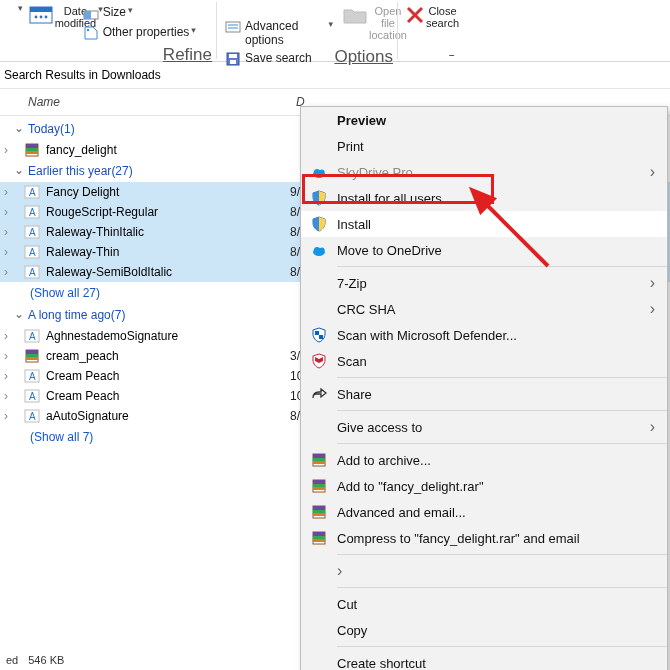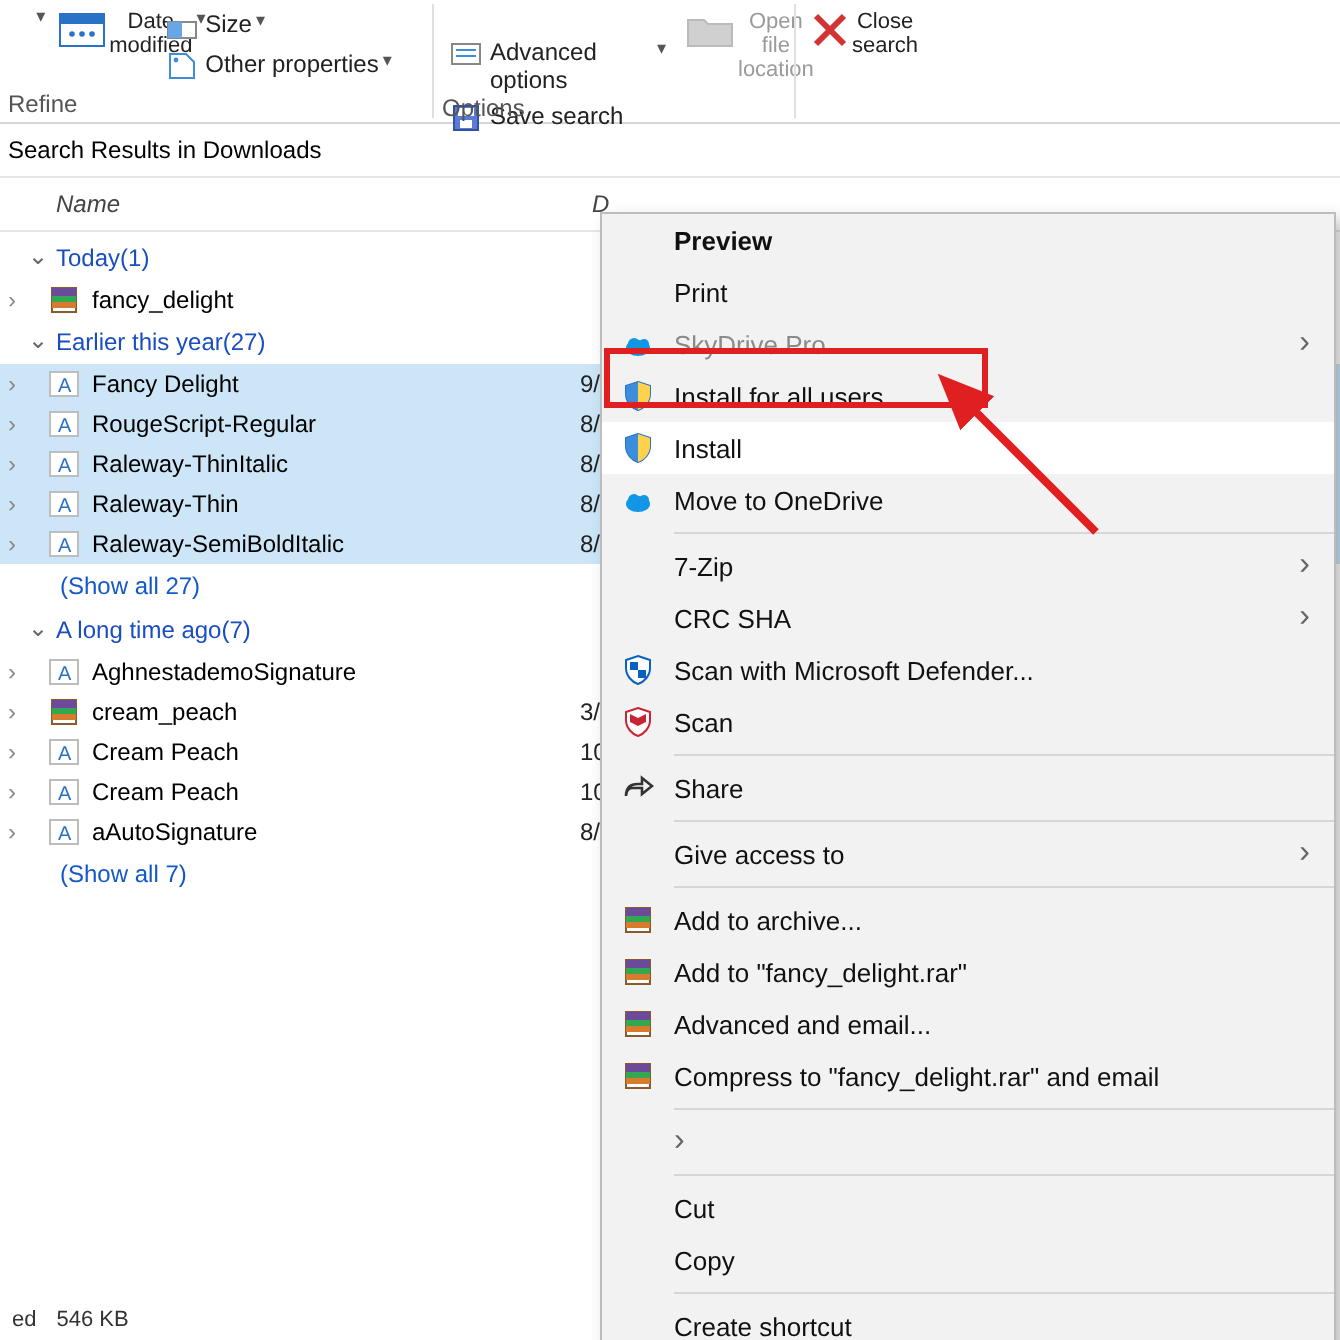--- a/index.html
+++ b/index.html
@@ -1,21 +1,21 @@
 <!DOCTYPE html>
 <html><head>
 <meta charset="utf-8">
 <style>
   * { box-sizing: border-box; font-family: "Segoe UI", Tahoma, sans-serif; }
   body { margin: 0; width: 670px; height: 670px; background: #fff; overflow: hidden; font-size: 12px; color: #000; position: relative; }
 
   
   .ribbon { display: flex; border-bottom: 1px solid #d6d6d6; height: 62px; background:#fff; }
   .ribbon-group { display:flex; flex-direction:column; align-items:center; justify-content:space-between; padding:1px 4px 2px; }
-  .ribbon-group-label { font-size: 12px; color: #555; text-align:left; padding-top:2px; width:100%; }
+  .ribbon-group-label { font-size: 17px; color: #555; text-align:right; padding-top:2px; width:100%;text-decoration:underline; }
   .ribbon-inner { display:flex; align-items:flex-start; height:44px; }
   .rbtn { display:flex; align-items:flex-start; padding:2px 4px; color:#222; font-size:12px; }
   .rbtn.big { flex-direction:row; justify-content:flex-start; width:56px; text-align:center; font-size:11px; line-height:12px; }
   .rbtn.big .lbl { margin-top:2px; }
   .rbtn .ic { width:16px; height:16px; margin-right:4px; display:inline-flex; align-items:center; justify-content:center;}
   .rbtn.big .ic { width:28px; height:24px; margin:0; }
   .rcol { display:flex; flex-direction:column; }
   .disabled { color:#9a9a9a; }
   .sep { width:1px; background:#e0e0e0; margin:2px 0; }
   .tri { font-size:9px; color:#555; margin-left:2px; }

